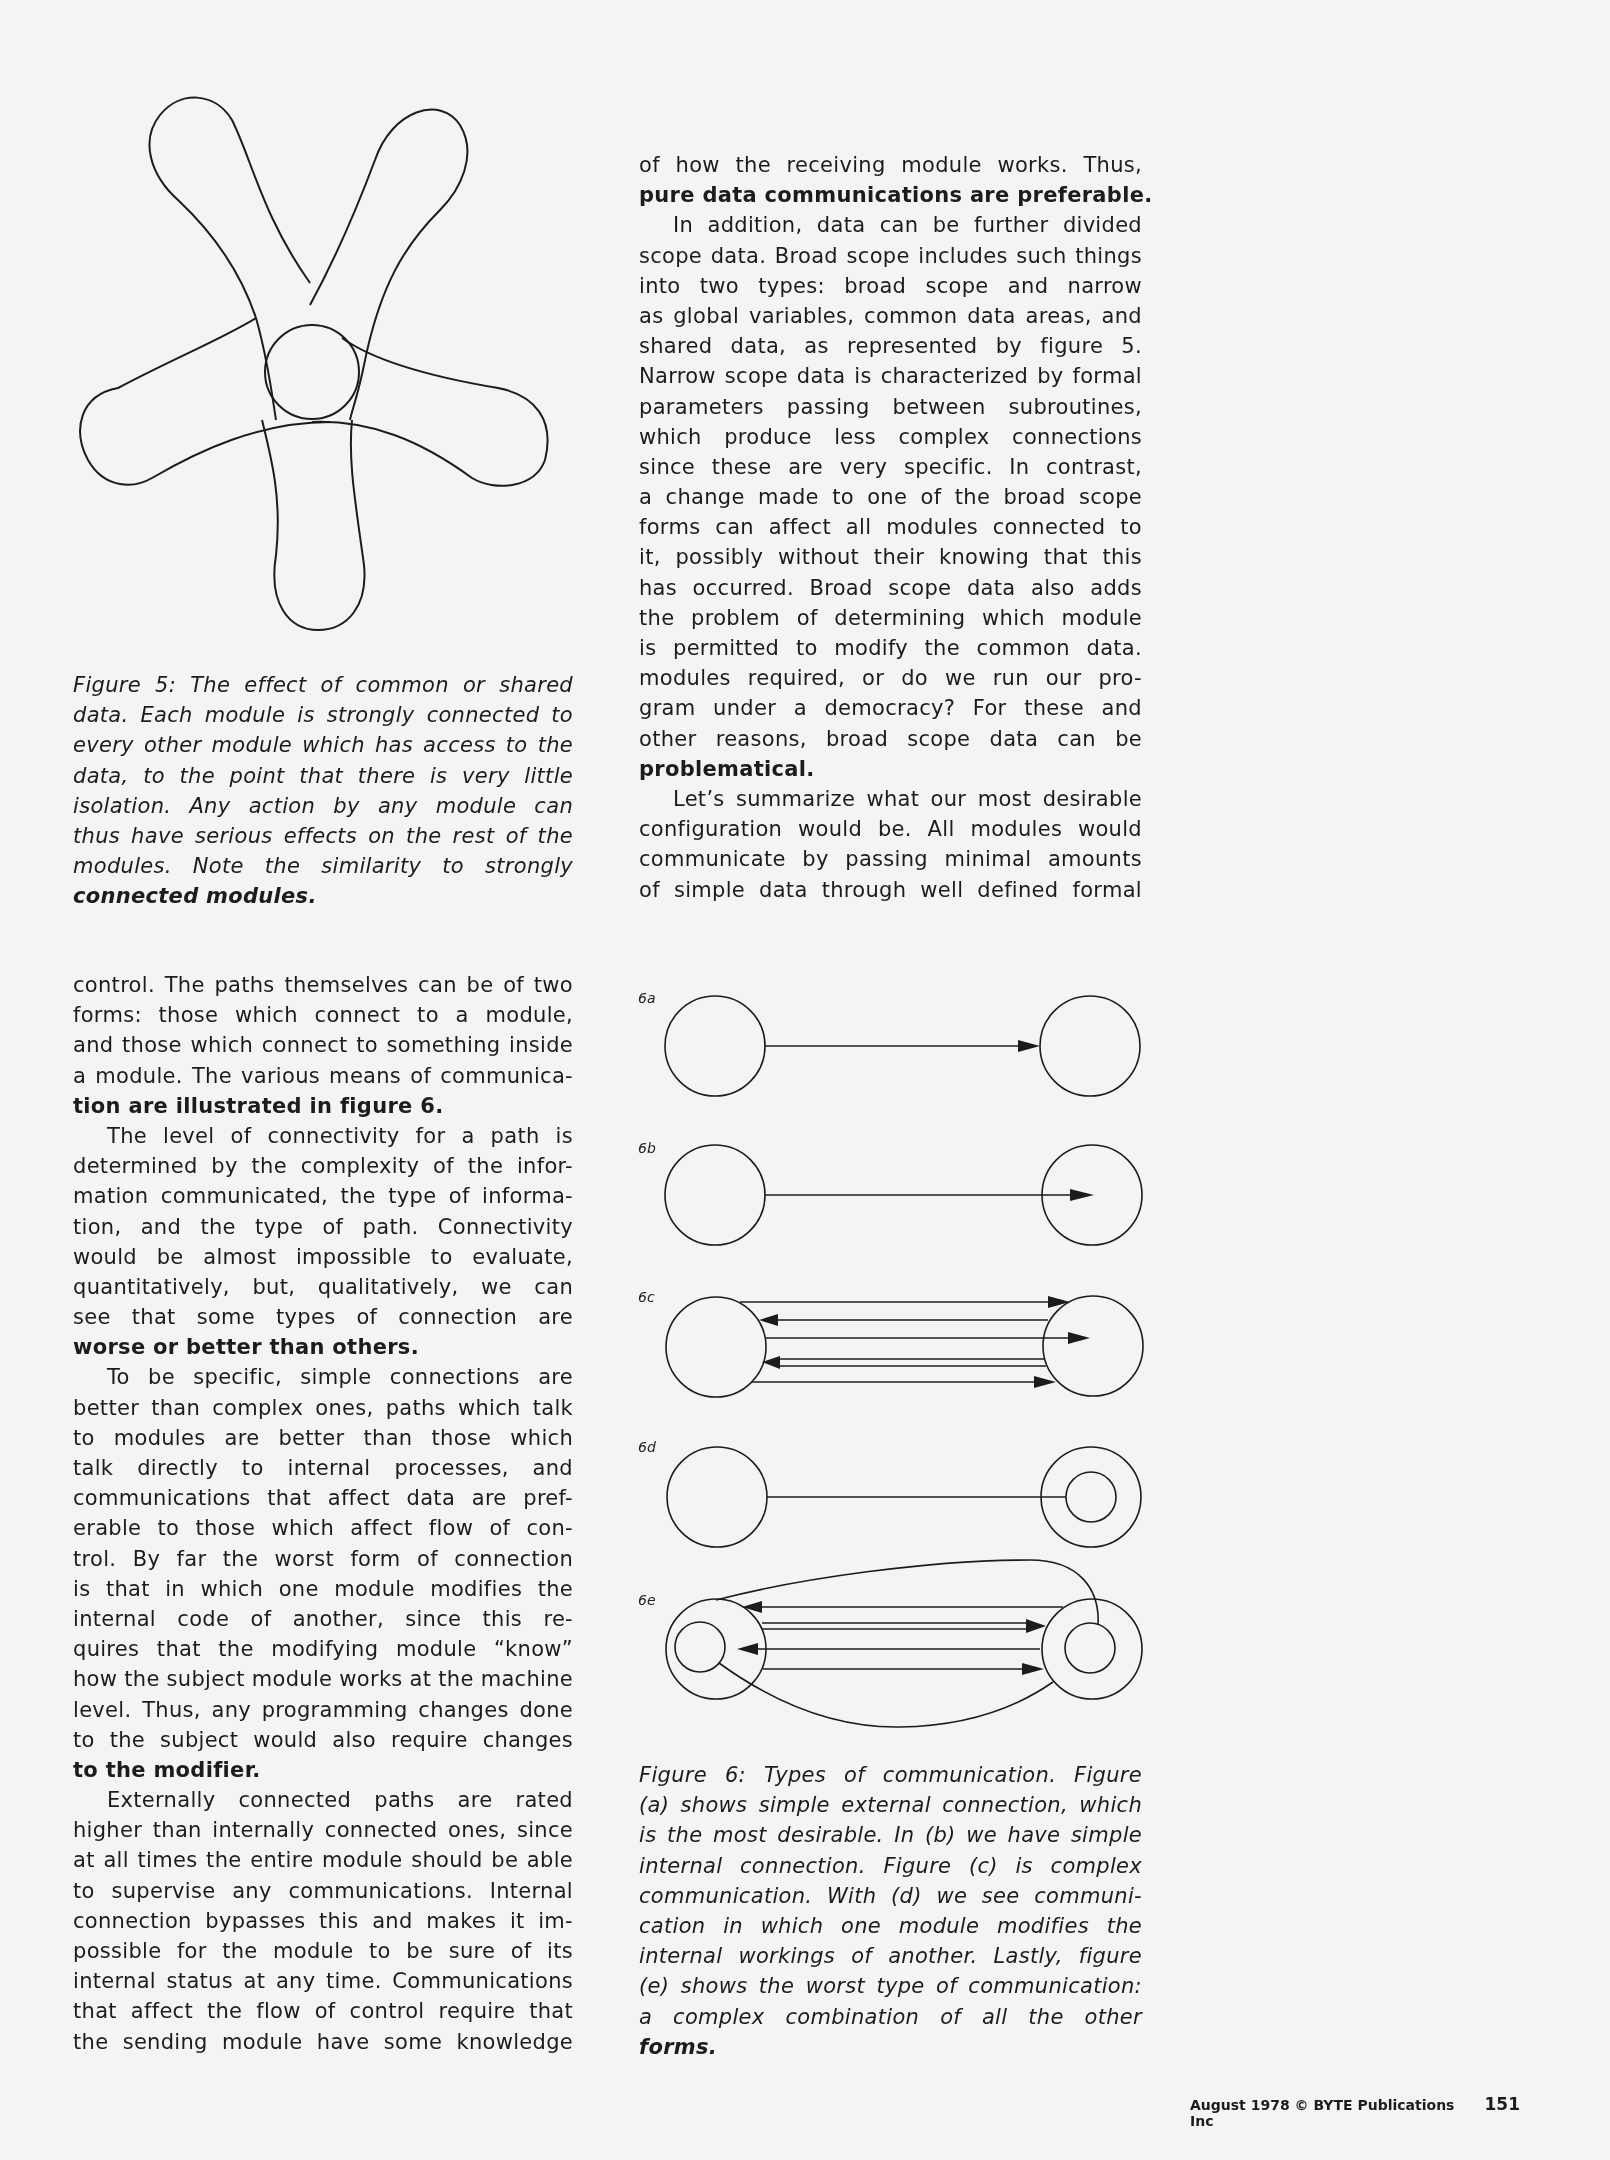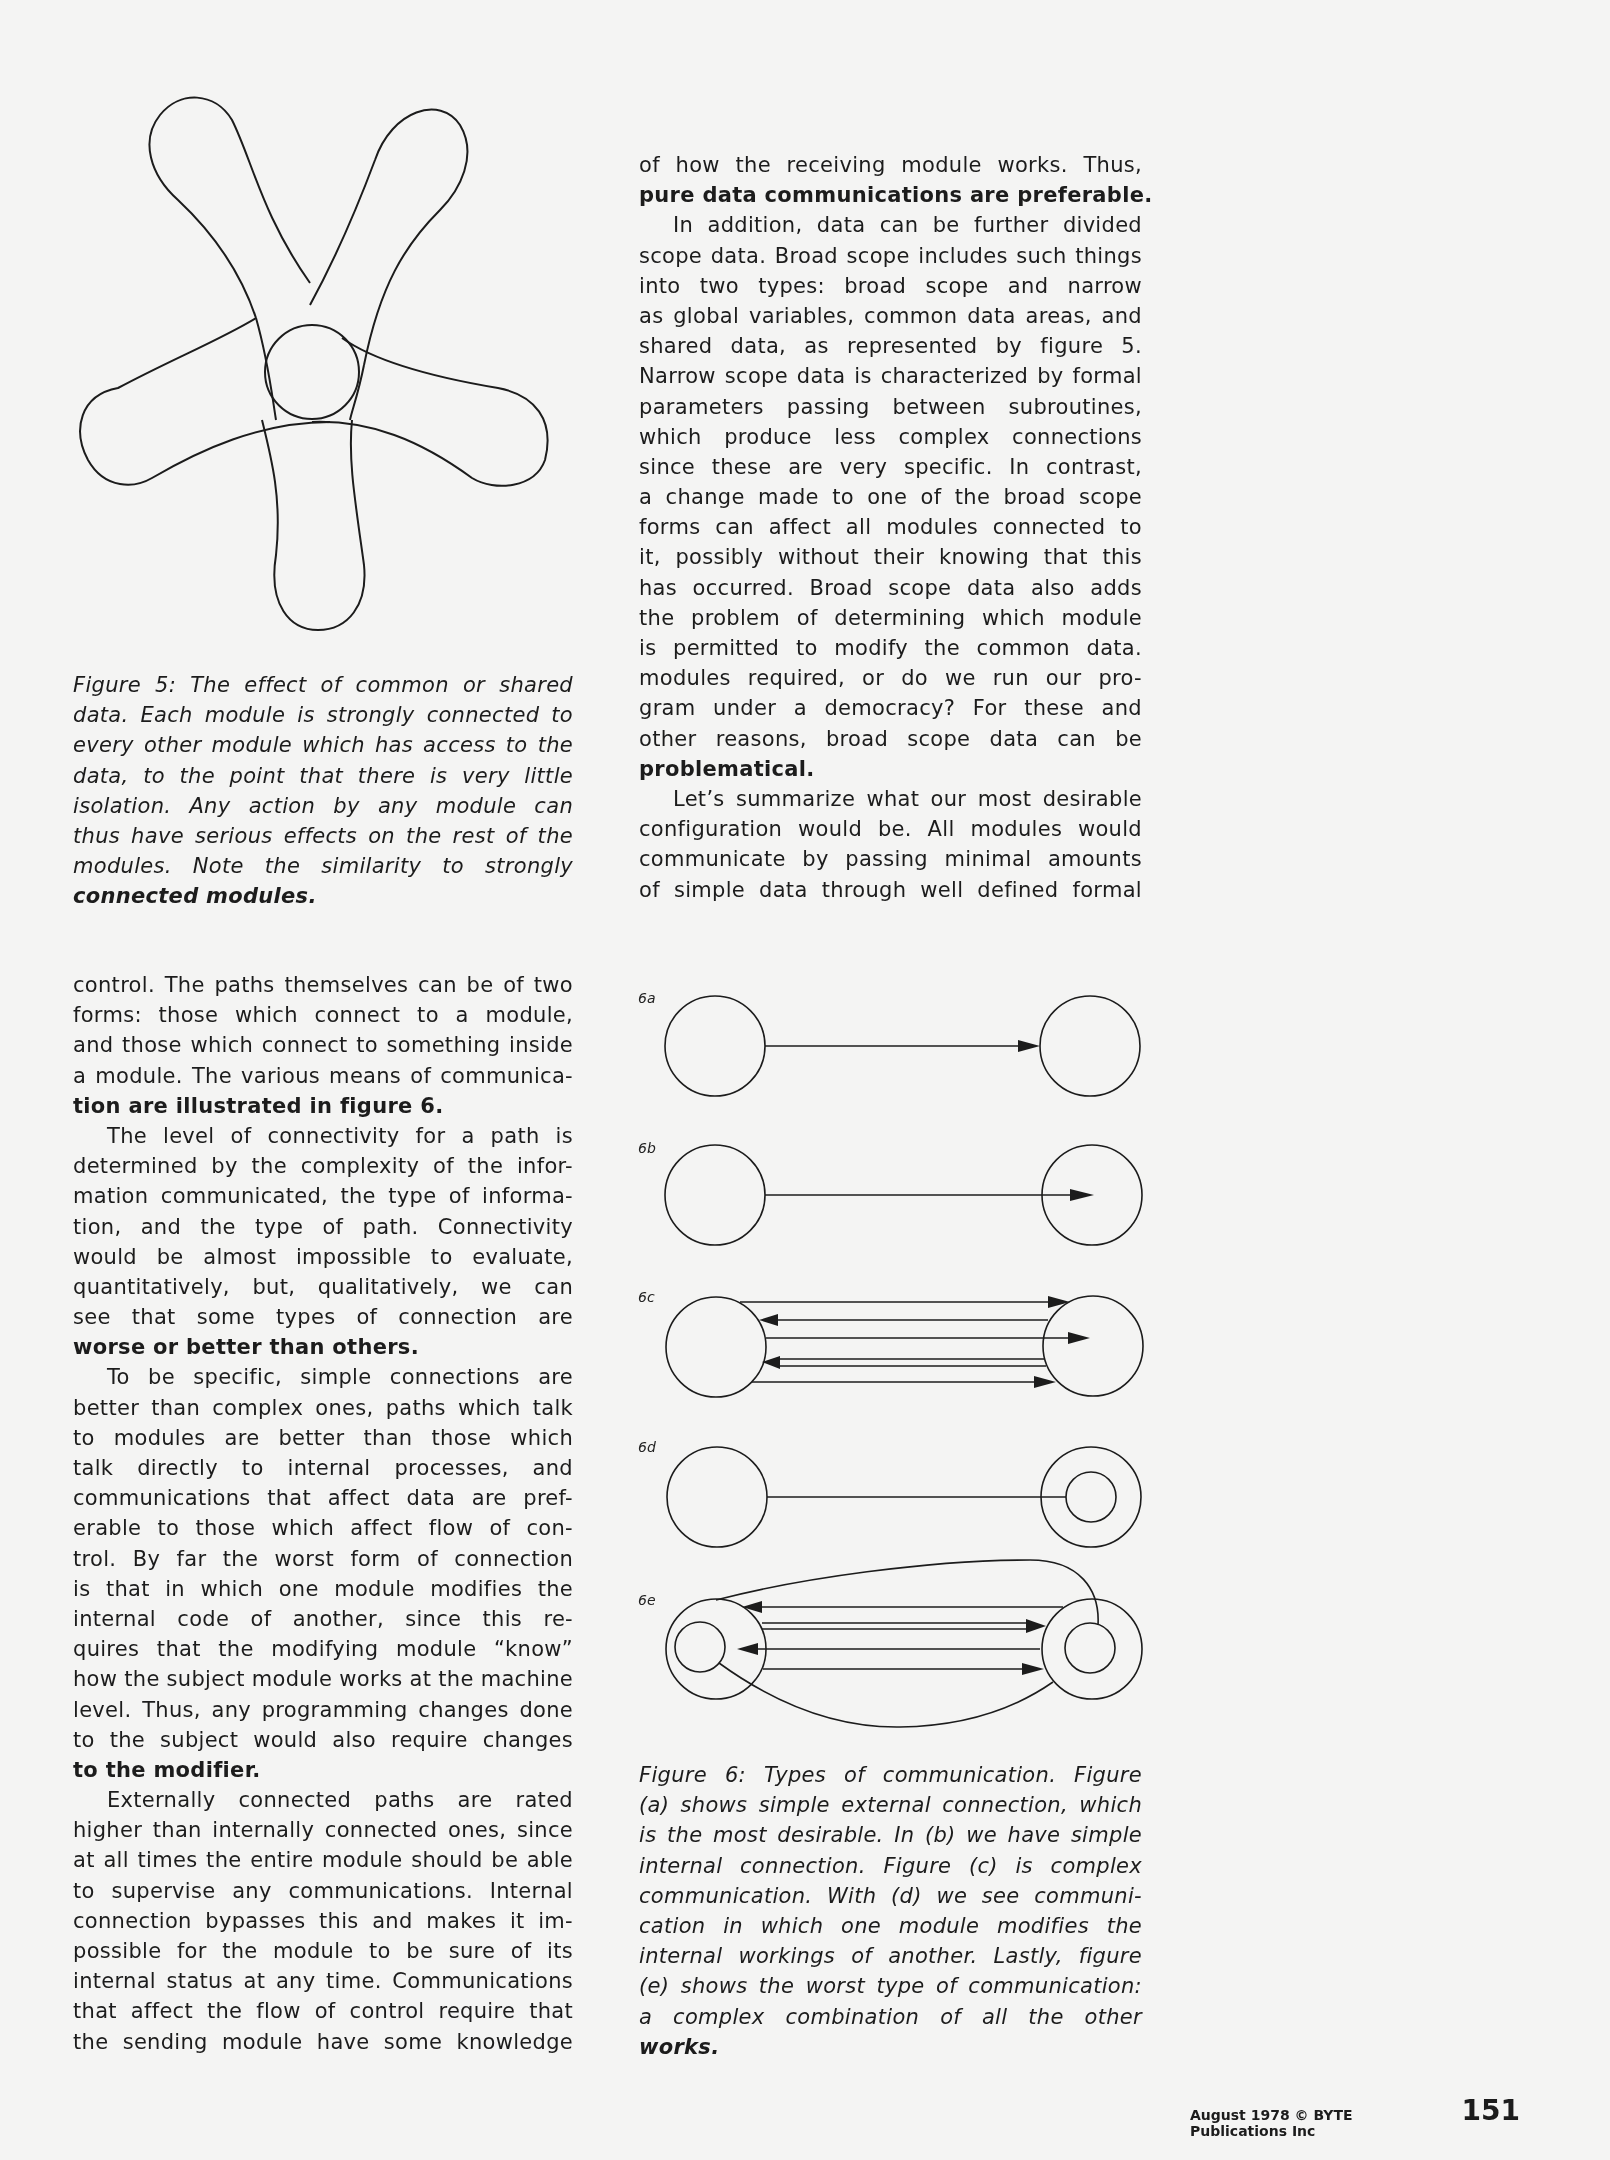--- a/index.html
+++ b/index.html
@@ -22,21 +22,21 @@
   .line.indent { padding-left: 34px; }
   .caption .line { font-style: italic; }
   svg.fig { position: absolute; overflow: visible; }
   svg.fig * { vector-effect: non-scaling-stroke; }
   .figlabel { font-family: "DejaVu Sans", sans-serif; font-style: italic; font-size: 14px; fill: #222; }
   .footer {
     position: absolute; left: 1190px; top: 2094px; width: 330px; height: 24px;
     display: flex; align-items: baseline; justify-content: space-between; gap: 12px;
   }
   .footer .credit { font-size: 14px; font-weight: bold; letter-spacing: 0; }
-  .footer .pagenum { font-size: 28px; font-weight: bold; }
+  .footer .pagenum { font-size: 17px; font-weight: bold; }
 </style>
 </head>
 <body>
 
 <div class="page">
 
   <svg class="fig" style="left:0;top:0;" width="1610" height="700" viewBox="0 0 1610 700">
     <g fill="none" stroke="#1c1c1c" stroke-width="2">
 
       <circle cx="312" cy="372" r="47"></circle>
@@ -234,21 +234,21 @@
   <div class="col caption" style="left:639px; top:1760px; width:503px;">
     <div class="line">Figure 6: Types of communication. Figure</div>
     <div class="line">(a) shows simple external connection, which</div>
     <div class="line">is the most desirable. In (b) we have simple</div>
     <div class="line">internal connection. Figure (c) is complex</div>
     <div class="line">communication. With (d) we see communi-</div>
     <div class="line">cation in which one module modifies the</div>
     <div class="line">internal workings of another. Lastly, figure</div>
     <div class="line">(e) shows the worst type of communication:</div>
     <div class="line">a complex combination of all the other</div>
-    <div class="line last">works.</div>
+    <div class="line last">forms.</div>
   </div>
 
   <div class="footer">
     <span class="credit">August 1978 © BYTE Publications Inc</span>
     <span class="pagenum">151</span>
   </div>
 
 </div>
 
 </body></html>

